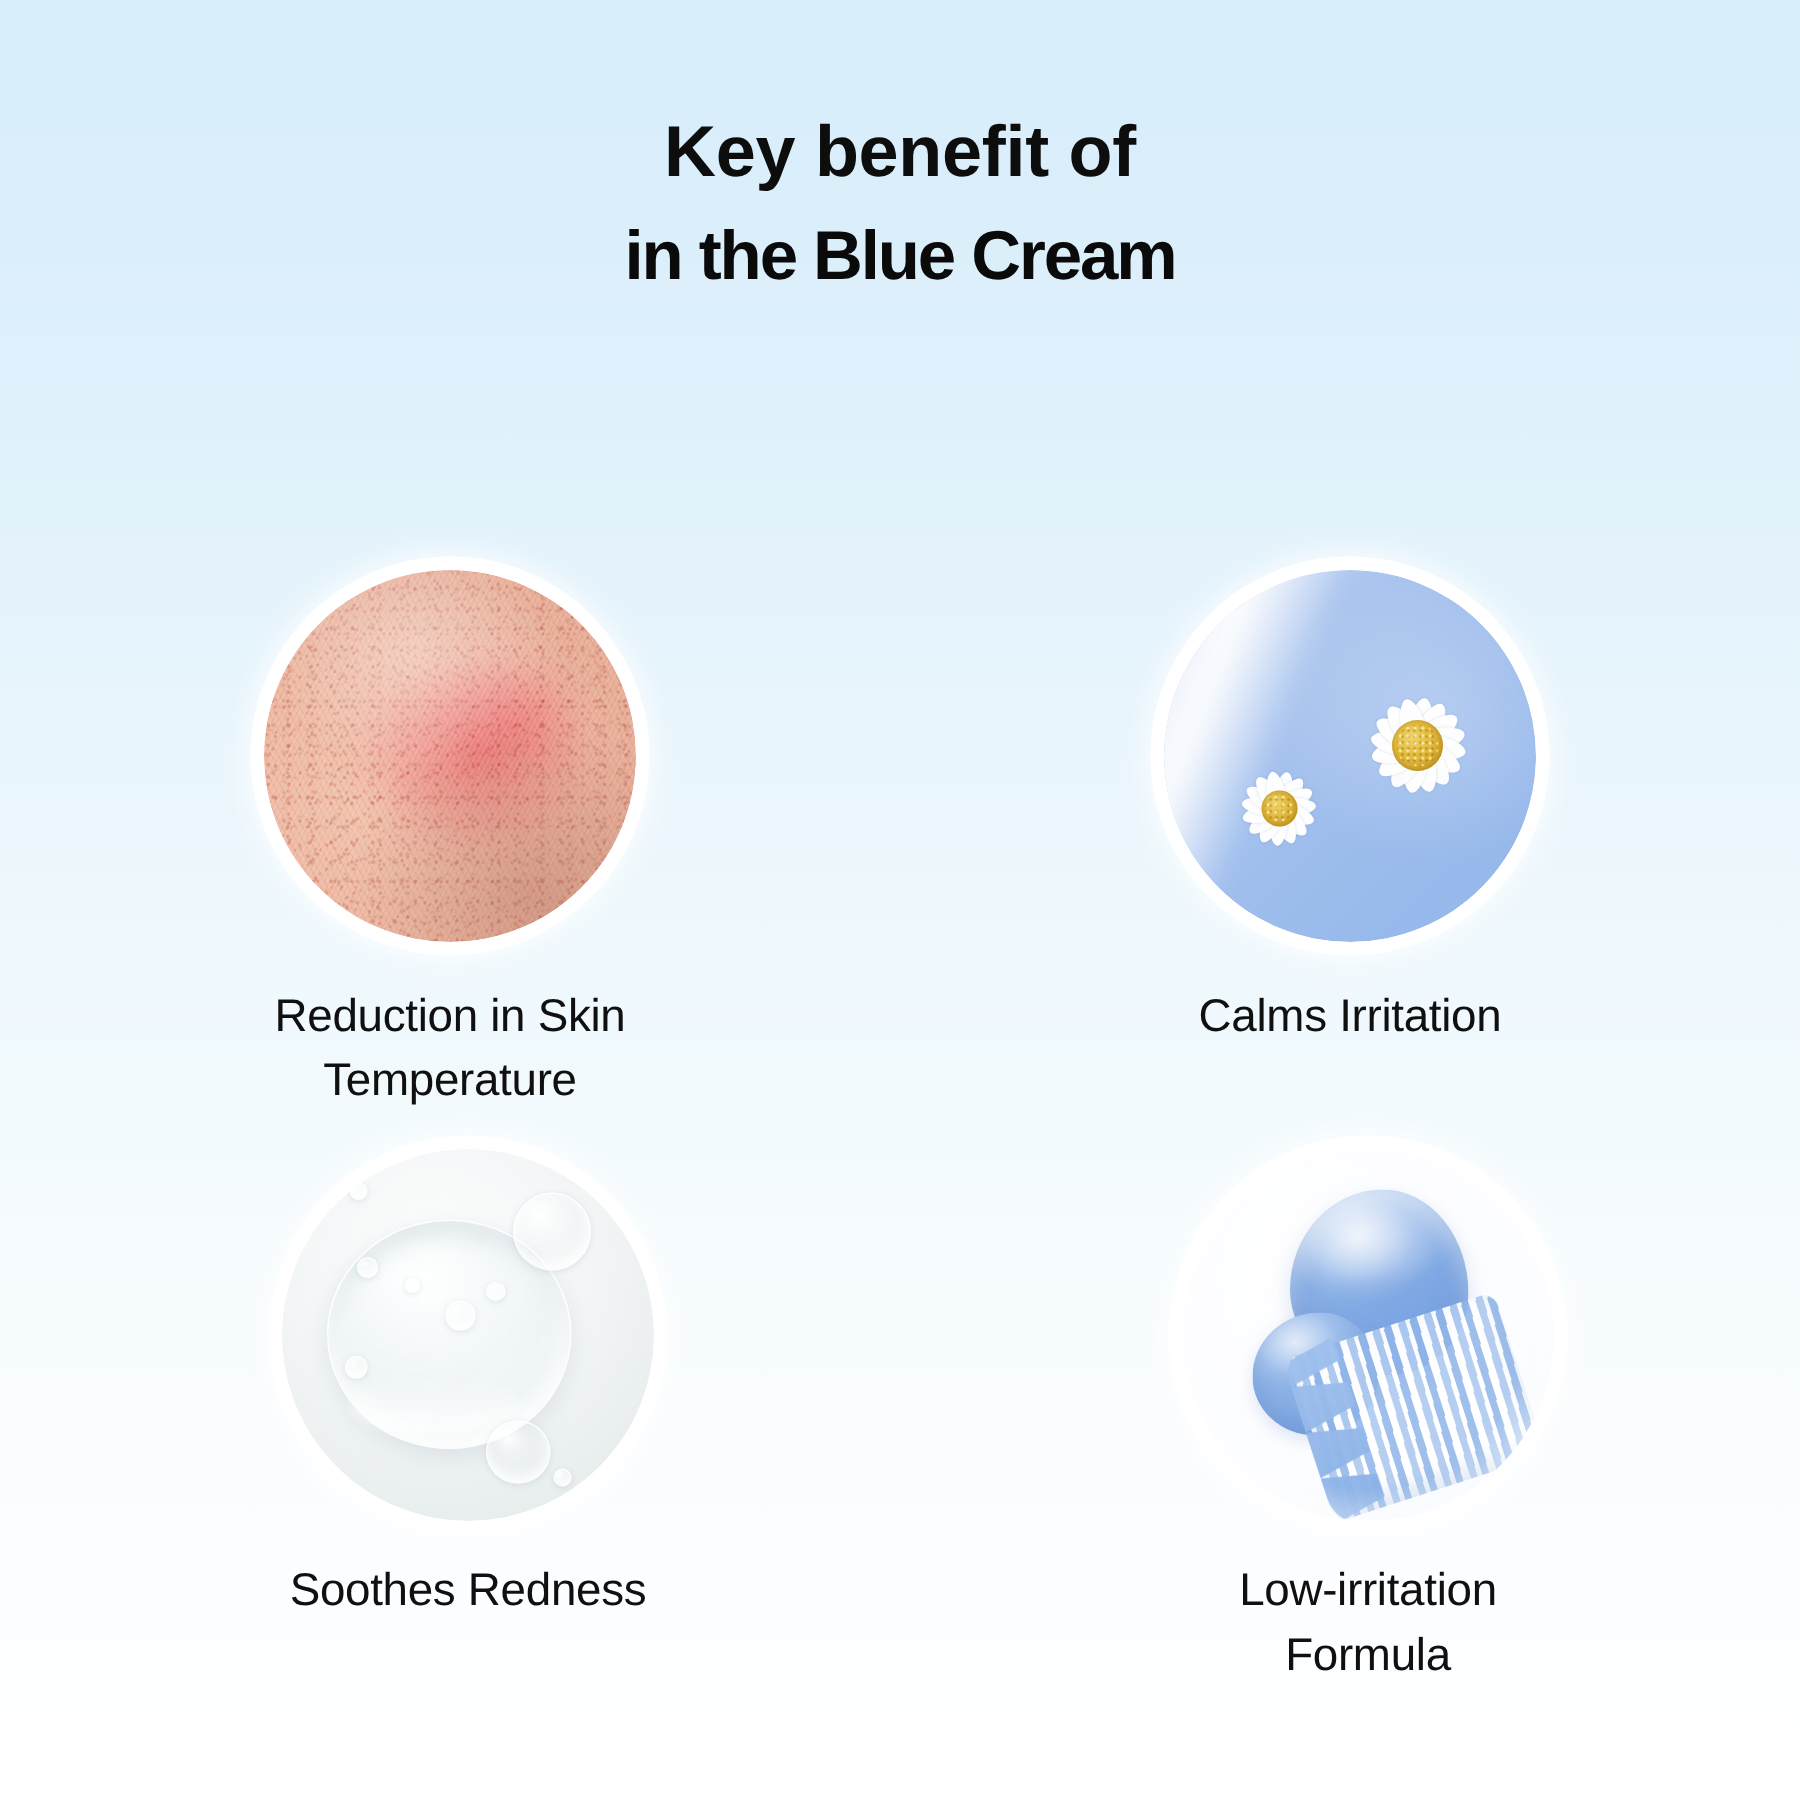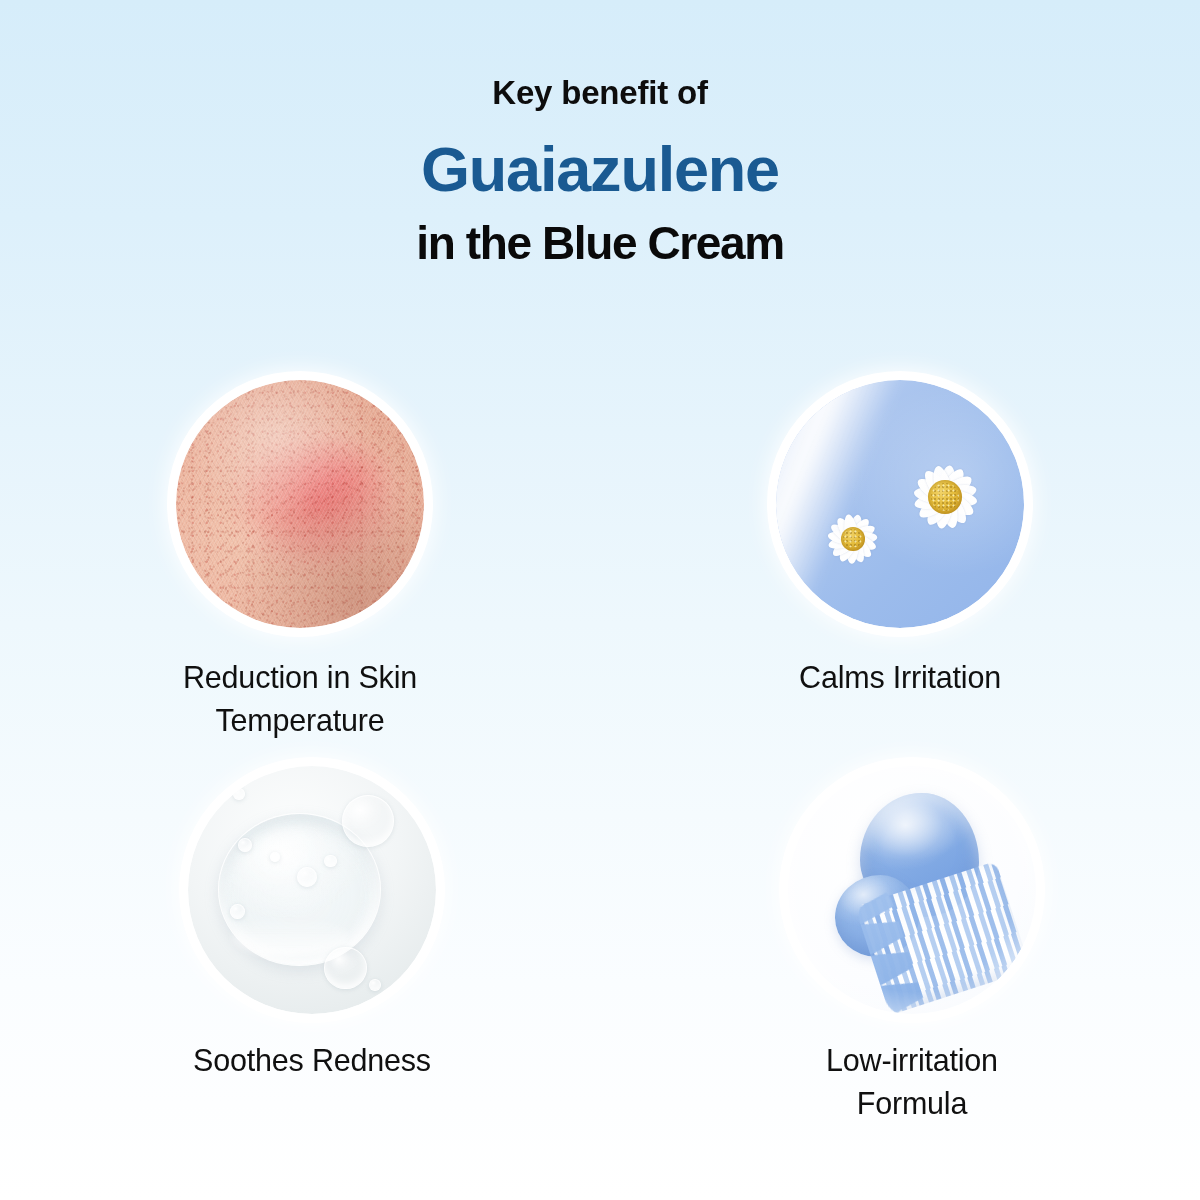--- a/index.html
+++ b/index.html
@@ -26,21 +26,21 @@
   }
 
   
   .headline {
     position:absolute;
     left:0; top:74px;
     width:1200px;
     text-align:center;
   }
   .headline-eyebrow {
-    font-size:33px;
+    font-size:48px;
     font-weight:600;
     color:#0d0d0d;
     letter-spacing:-0.2px;
     line-height:1.18;
   }
   .headline-highlight {
     display:block;
     margin-top:22px;
     font-size:63px;
     font-weight:700;
@@ -300,21 +300,20 @@
     background:radial-gradient(circle at 50% 50%, rgba(255,255,255,0) 58%, rgba(255,255,255,0.75) 84%, rgba(255,255,255,0.98) 100%);
   }
 </style>
 </head>
 <body>
 
 <div id="page">
 
   <div class="headline">
     <div class="headline-eyebrow">Key benefit of</div>
-    <div class="headline-highlight">Guaiazulene</div>
     <div class="headline-main">in the Blue Cream</div>
   </div>
 
   <div class="benefit-grid">
 
     <div class="benefit-row row-1">
 
       <div class="benefit-cell">
         <div class="benefit-media">
           <div class="art art-skin">

